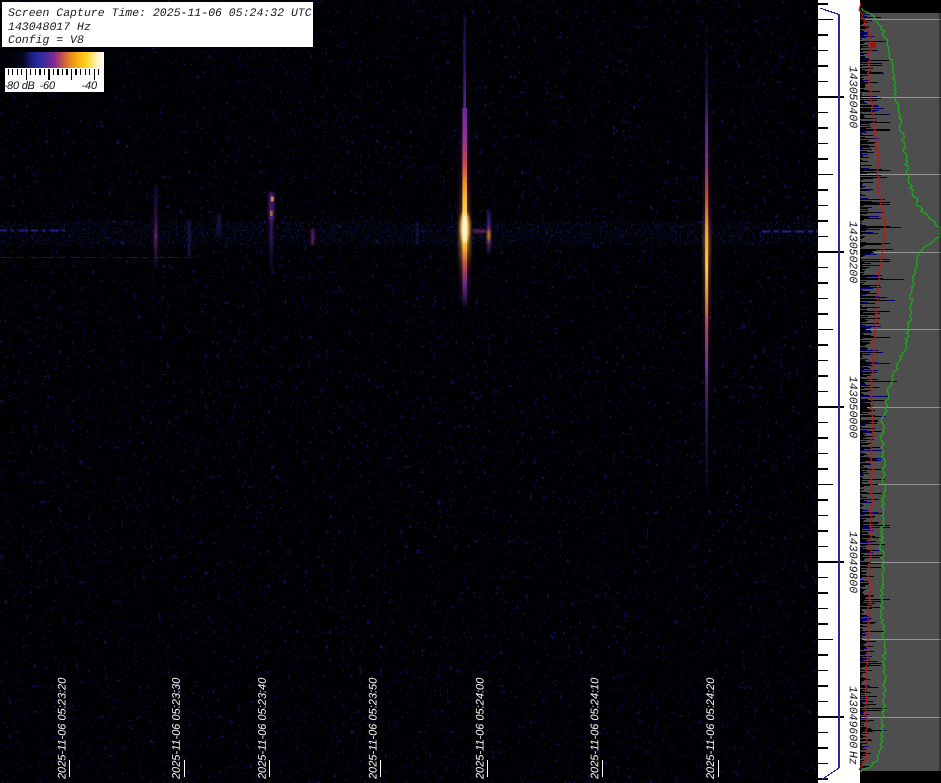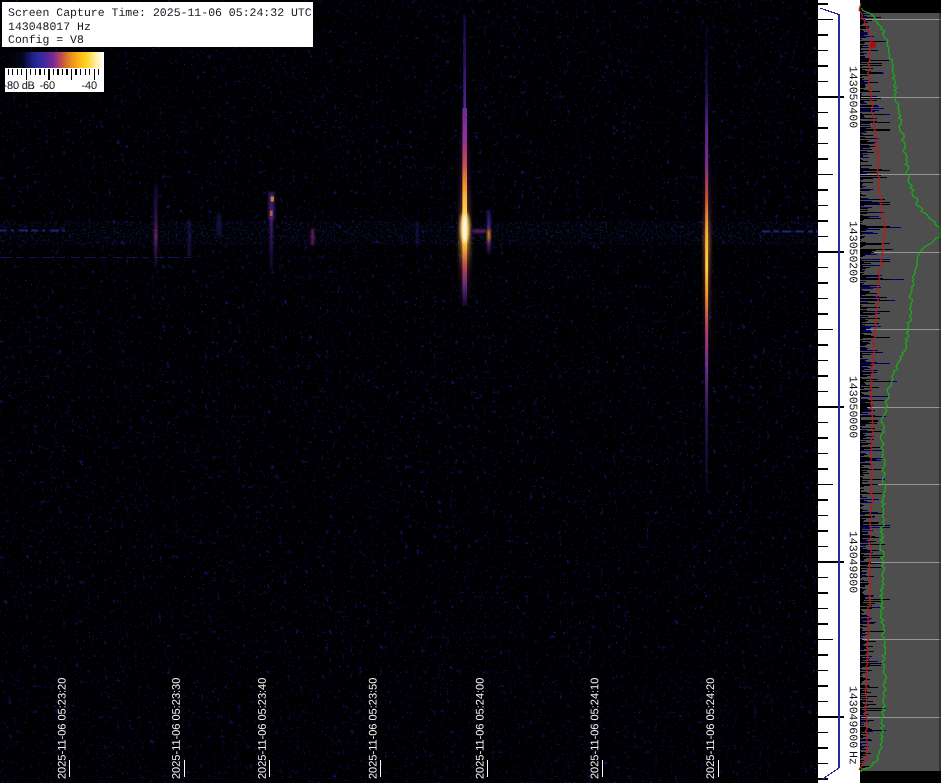--- a/index.html
+++ b/index.html
@@ -1,15 +1,15 @@
 <!DOCTYPE html>
 <html><head><meta charset="utf-8">
 <style>
  html,body{margin:0;padding:0;background:#000;}
- #wrap{position:relative;width:941px;height:783px;overflow:hidden;background:#e5e5e5;}
+ #wrap{position:relative;width:941px;height:783px;overflow:hidden;background:#e5e5e5;font-style:italic;}
  text{font-family:"Liberation Mono",monospace;}
  .flbl{font-size:11.5px;fill:#101018;}
  .tlbl{font-family:"Liberation Sans",sans-serif;font-size:11px;fill:#f4f4f4;}
  .info{font-family:"Liberation Mono",monospace;font-size:11.5px;fill:#15151c;}
  .dbl{font-family:"Liberation Sans",sans-serif;font-size:11px;letter-spacing:-0.2px;fill:#101010;}
  .bl{fill:none;stroke:#2a2a9e;stroke-width:1.2;}
  .tick{stroke:#ffffff;stroke-width:1;}
 </style></head>
 <body>
 <div id="wrap">

